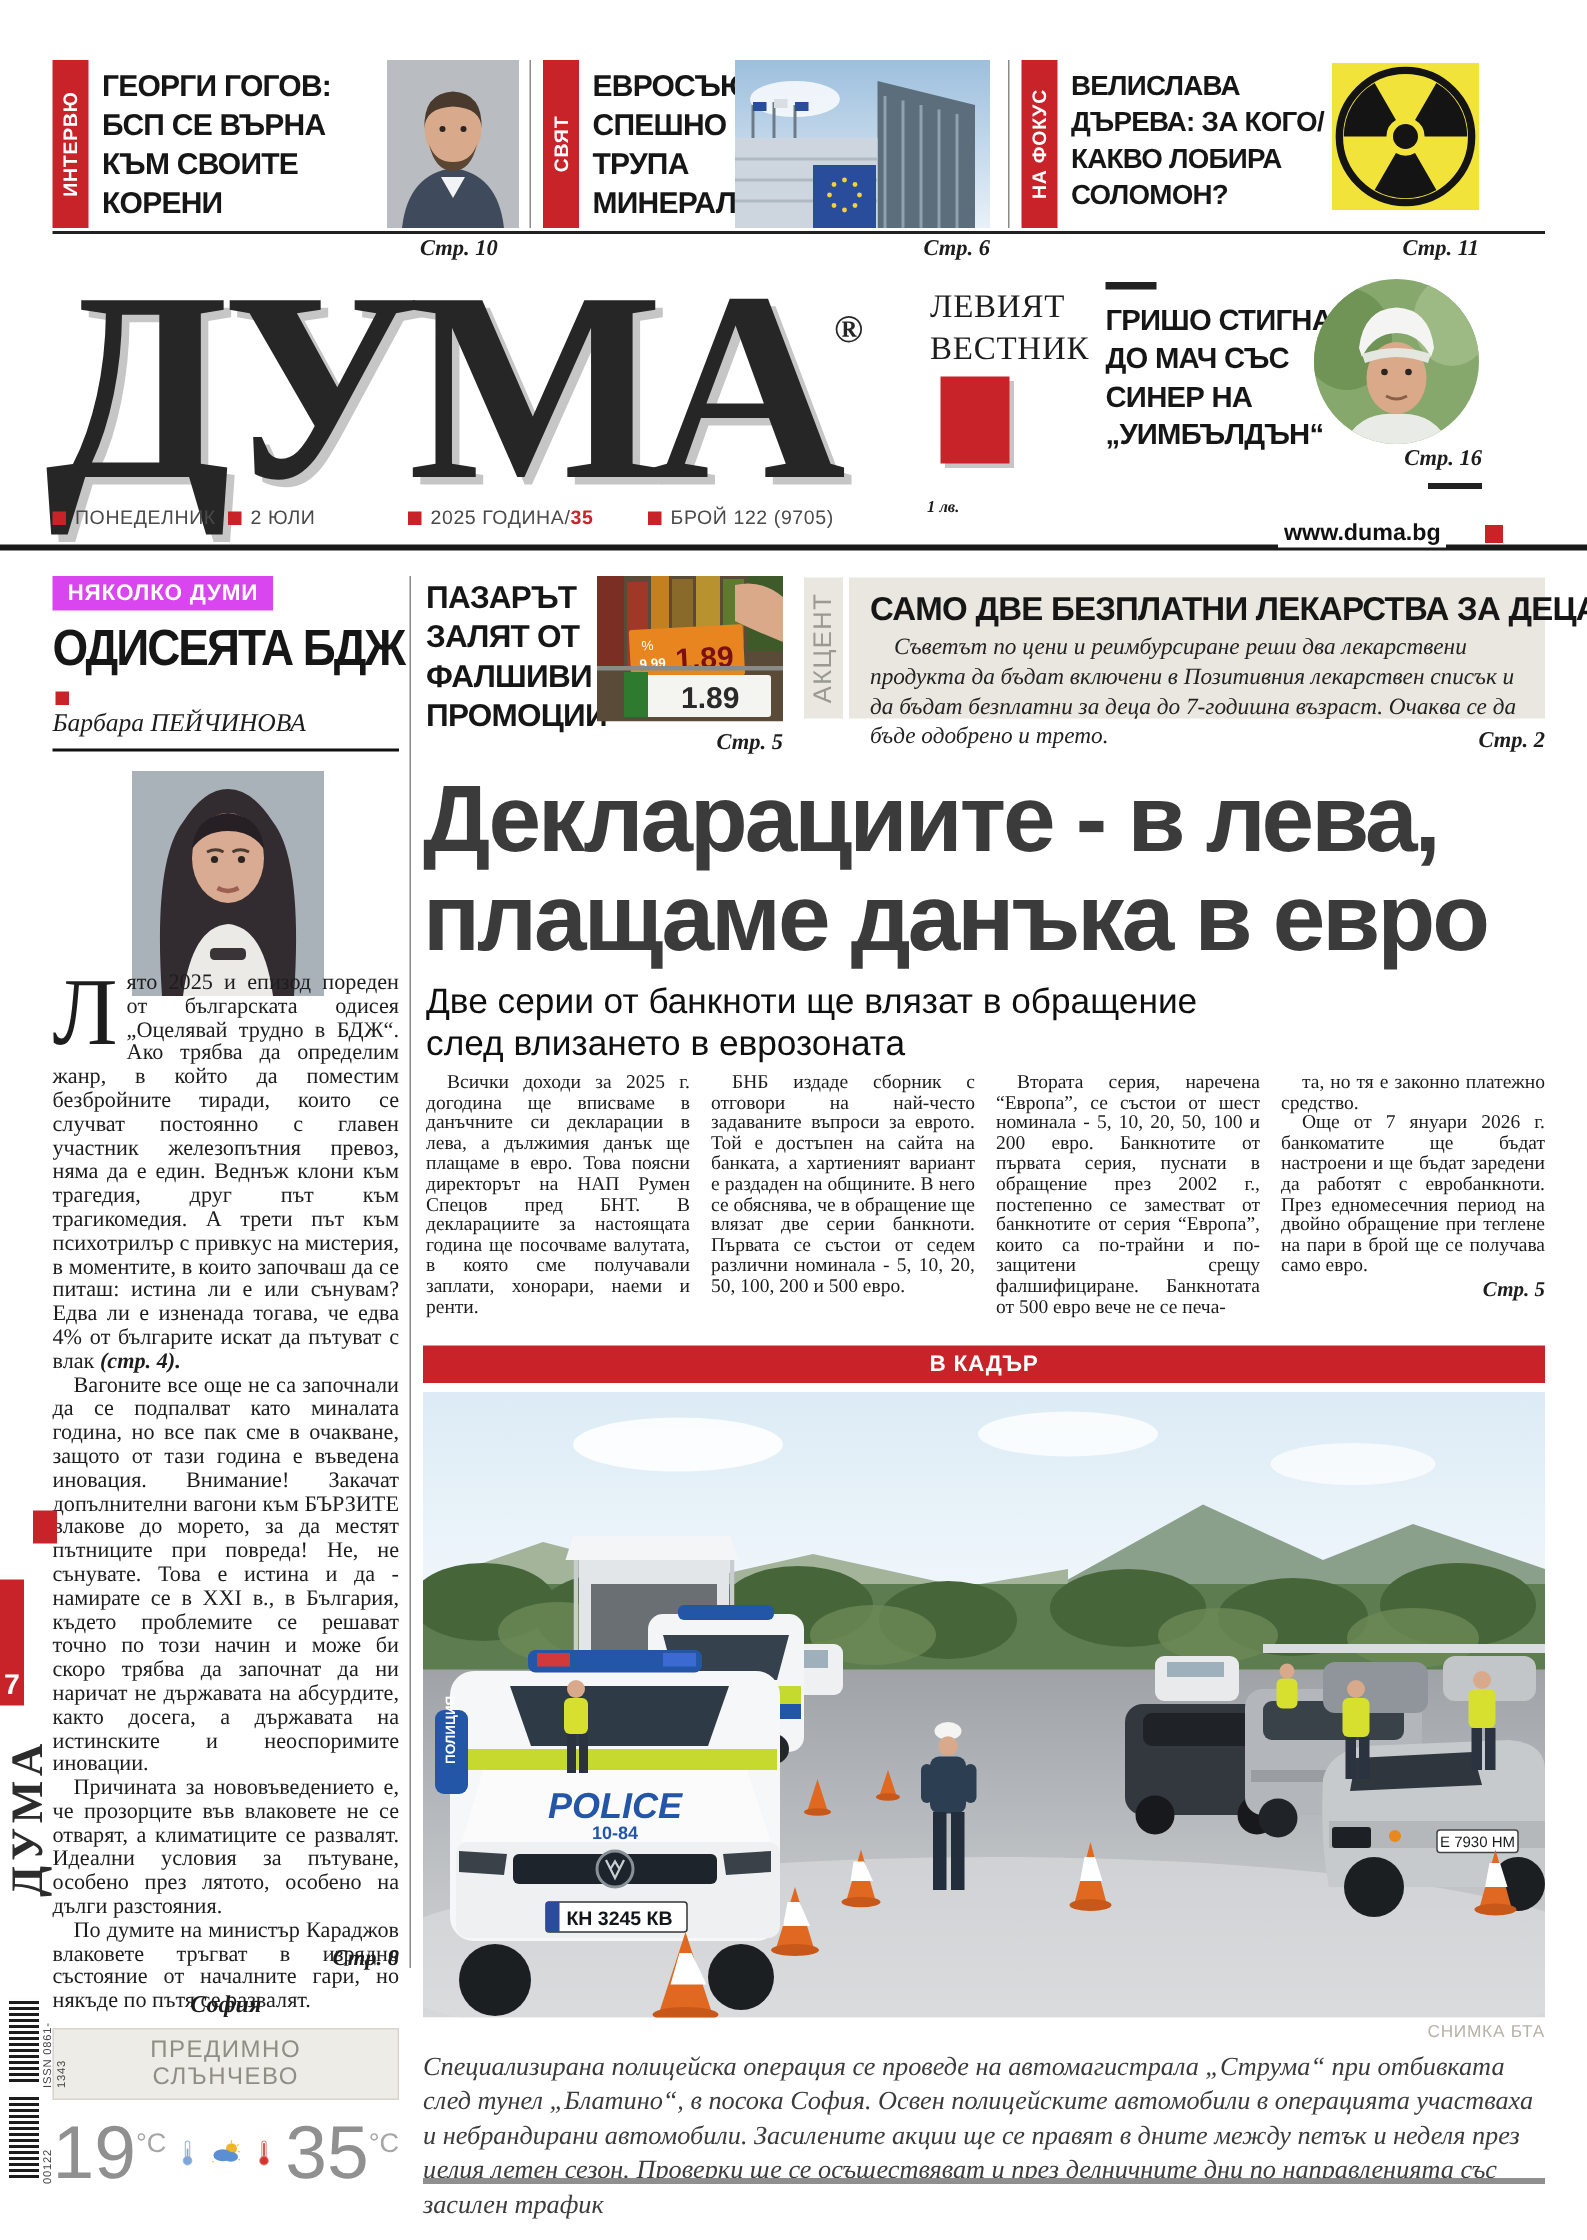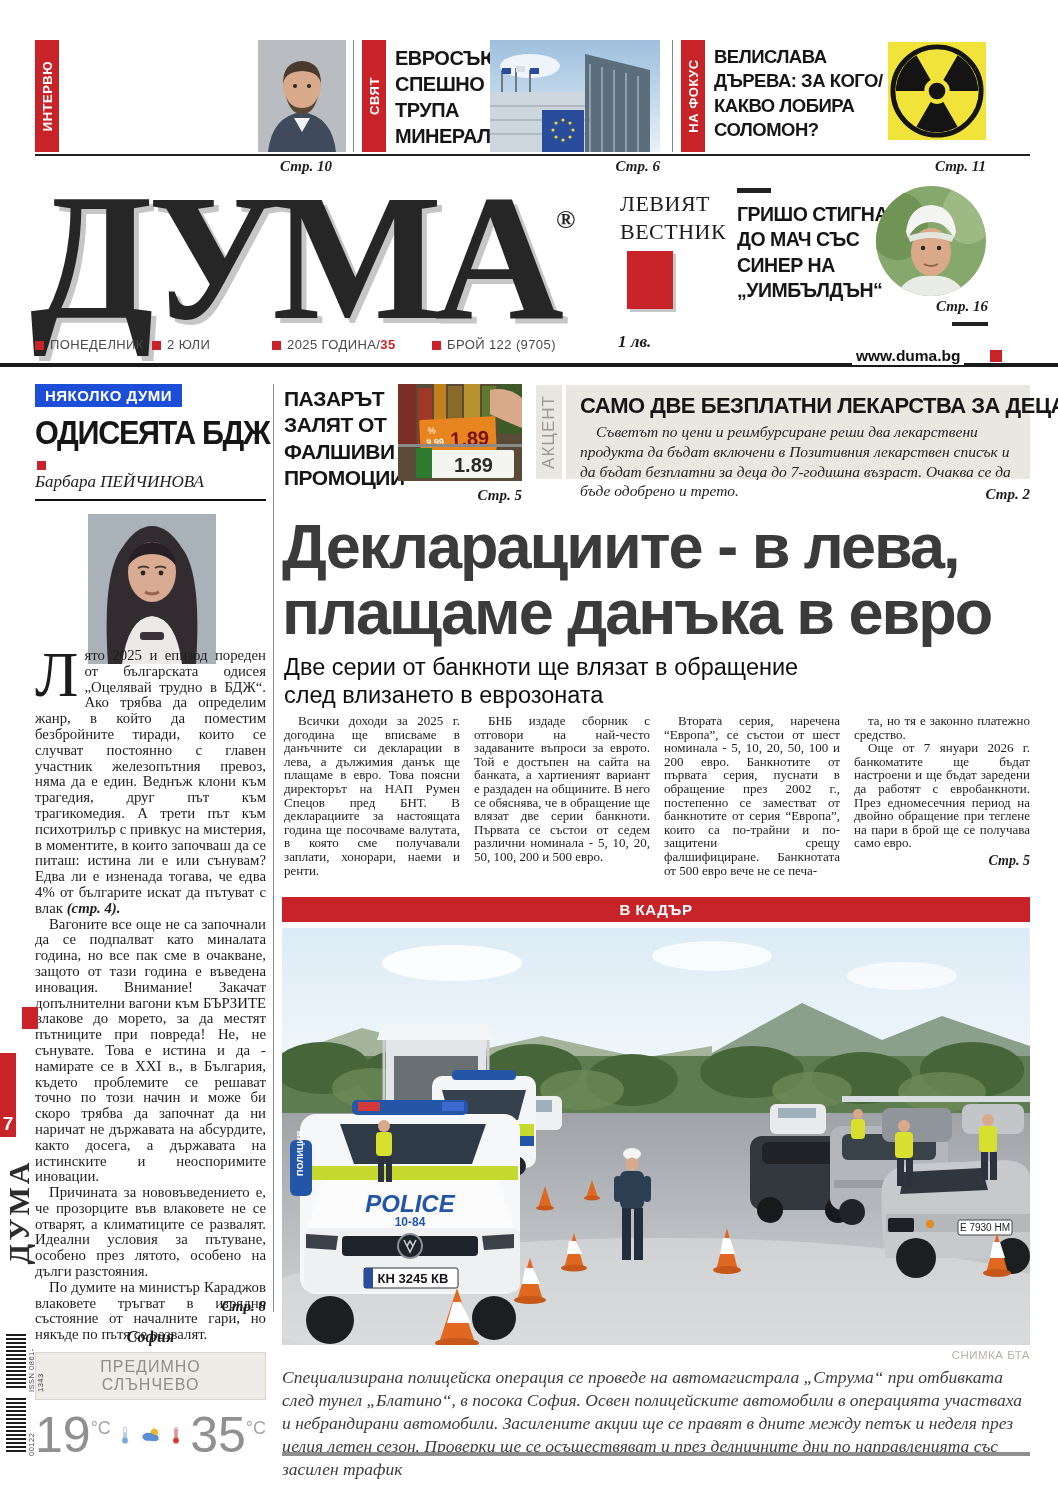--- a/index.html
+++ b/index.html
@@ -59,20 +59,21 @@
            font-size:7.5px;color:#444;letter-spacing:.5px;}
 </style>
 </head>
 <body>
 
 <div id="page">
 
   <div class="abs tagbox" style="left:35px;top:40px;">
       <span>ИНТЕРВЮ</span>
     </div>
+  <div class="abs cond ttitle" style="left:68px;top:45px;width:182px;">ГЕОРГИ ГОГОВ: БСП СЕ ВЪРНА КЪМ СВОИТЕ КОРЕНИ</div>
   <svg class="abs" style="left:258px;top:40px;" width="88" height="112" viewBox="0 0 88 112">
     <rect width="88" height="112" fill="#b9bdc1"></rect>
     <path d="M10,112 Q14,76 44,72 Q74,76 78,112 Z" fill="#3f4a5c"></path>
     <path d="M36,78 L44,92 L52,78 Z" fill="#f2f3f4"></path>
     <ellipse cx="44" cy="46" rx="19" ry="23" fill="#d8a98a"></ellipse>
     <path d="M25,46 Q24,22 44,21 Q64,22 63,46 Q63,32 44,31 Q25,32 25,46 Z" fill="#4a3a2e"></path>
     <path d="M28,56 Q32,74 44,74 Q56,74 60,56 Q56,68 44,68 Q32,68 28,56 Z" fill="#5a4632"></path>
     <circle cx="37" cy="46" r="2" fill="#2c241e"></circle>
       <circle cx="51" cy="46" r="2" fill="#2c241e"></circle>
   </svg>
@@ -173,26 +174,26 @@
       <path d="M20,110 Q30,88 55,90 Q80,88 90,110 Z" fill="#e8ebe6"></path>
     </g>
   </svg>
   <div class="abs pref" style="left:928px;top:298px;width:60px;text-align:right;">Стр. 16</div>
   <div class="abs" style="left:952px;top:322px;width:36px;height:4px;background:#222;"></div>
 
   <div class="abs dl" style="left:35px;top:337px;"><span class="dlsq"></span><span>ПОНЕДЕЛНИК</span></div>
   <div class="abs dl" style="left:152px;top:337px;"><span class="dlsq"></span><span>2 ЮЛИ</span></div>
   <div class="abs dl" style="left:272px;top:337px;"><span class="dlsq"></span><span>2025 ГОДИНА/</span><span style="color:#c9232a;font-weight:bold;">35</span></div>
   <div class="abs dl" style="left:432px;top:337px;"><span class="dlsq"></span><span>БРОЙ 122 (9705)</span></div>
-  <div class="abs ital" style="left:618px;top:332px;font-weight:bold;font-size:17px;">1 лв.</div>
+  <div class="abs ital" style="left:618px;top:332px;font-weight:bold;font-size:11px;">1 лв.</div>
   <div class="abs" style="left:852px;top:347px;font-family:'Liberation Sans',sans-serif;font-weight:bold;font-size:15.5px;color:#111;background:#fff;padding:0 4px;z-index:2;">www.duma.bg</div>
   <div class="abs redsq" style="left:990px;top:350px;width:12px;height:12px;z-index:2;"></div>
   <div class="abs" style="left:0;top:363px;width:1058px;height:3.5px;background:#1a1a1a;"></div>
 
-  <div class="abs" style="left:35px;top:384px;background:#1d4ed8;color:#fff;font-family:'Liberation Sans',sans-serif;font-weight:bold;font-size:15px;letter-spacing:.5px;padding:3px 10px;">НЯКОЛКО ДУМИ</div>
+  <div class="abs" style="left:35px;top:384px;background:#d946ef;color:#fff;font-family:'Liberation Sans',sans-serif;font-weight:bold;font-size:15px;letter-spacing:.5px;padding:3px 10px;">НЯКОЛКО ДУМИ</div>
   <div class="abs cond" style="left:35px;top:413px;font-size:34px;letter-spacing:-1.5px;transform:scaleX(.9);transform-origin:left top;white-space:nowrap;">ОДИСЕЯТА БДЖ</div>
   <div class="abs redsq" style="left:37px;top:461px;width:9px;height:9px;"></div>
   <div class="abs ital" style="left:35px;top:472px;font-size:17px;">Барбара ПЕЙЧИНОВА</div>
   <div class="abs" style="left:35px;top:499px;width:231px;height:2px;background:#111;"></div>
   <svg class="abs" style="left:88px;top:514px;" width="128" height="150" viewBox="0 0 128 150">
     <rect width="128" height="150" fill="#aab2b9"></rect>
     <path d="M20,150 Q14,60 34,34 Q48,12 64,12 Q80,12 94,34 Q114,60 108,150 Z" fill="#322c30"></path>
     <ellipse cx="64" cy="58" rx="24" ry="30" fill="#d8ab92"></ellipse>
     <path d="M40,52 Q42,30 64,28 Q86,30 88,52 Q80,40 64,40 Q48,40 40,52 Z" fill="#262024"></path>
     <path d="M50,54 Q56,51 61,54" stroke="#4a3a30" stroke-width="2" fill="none"></path>

